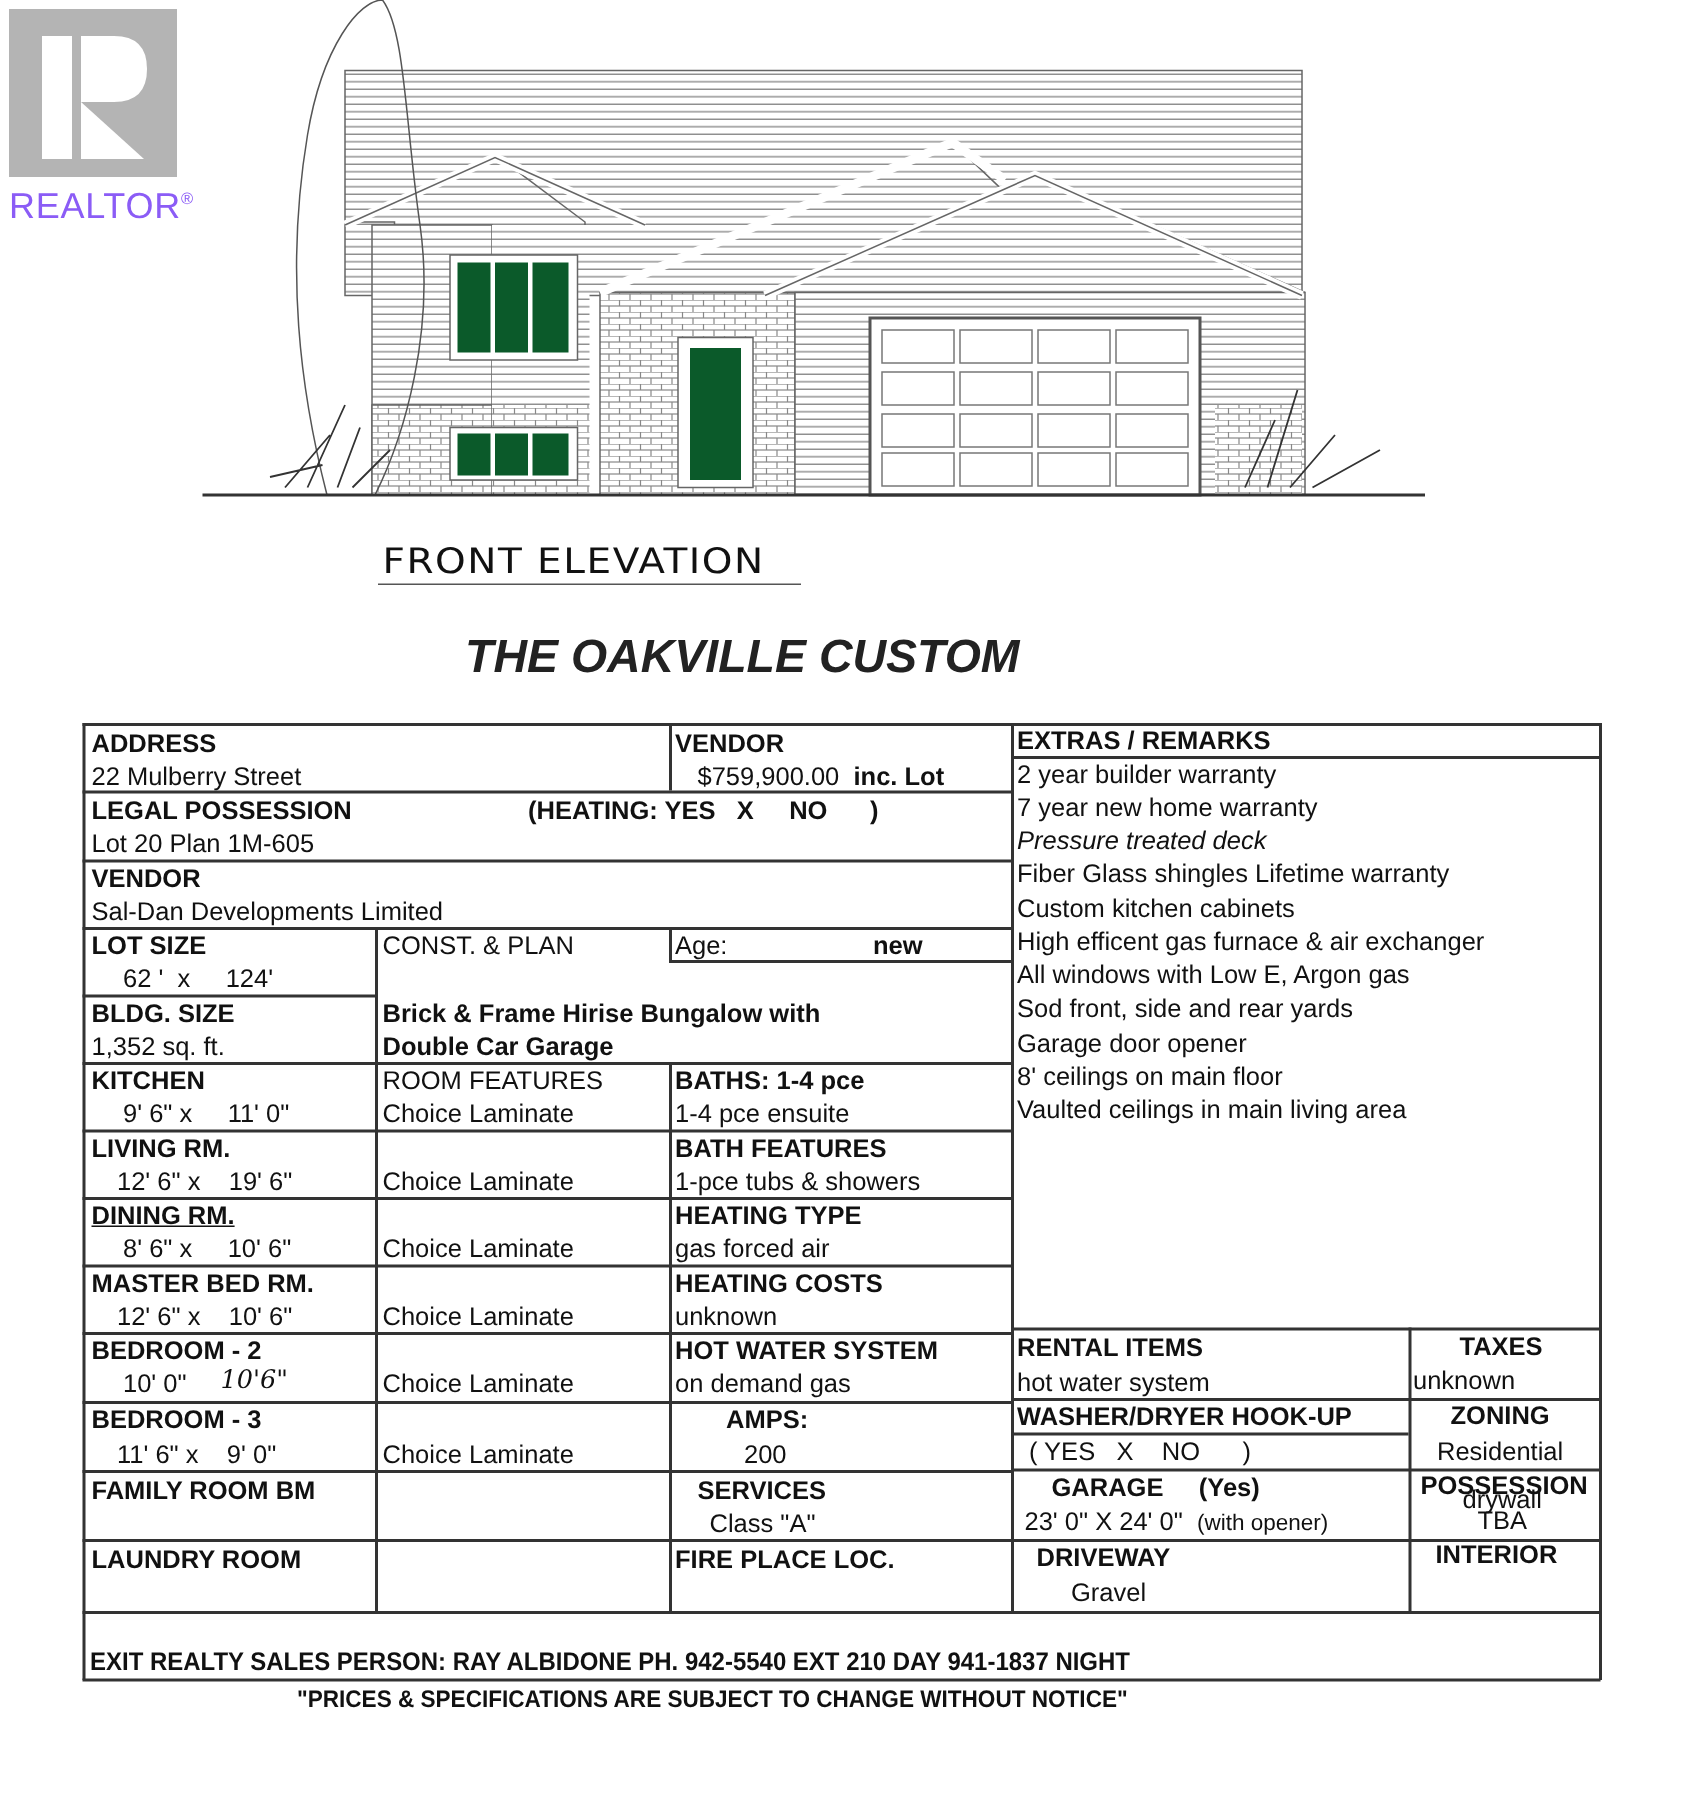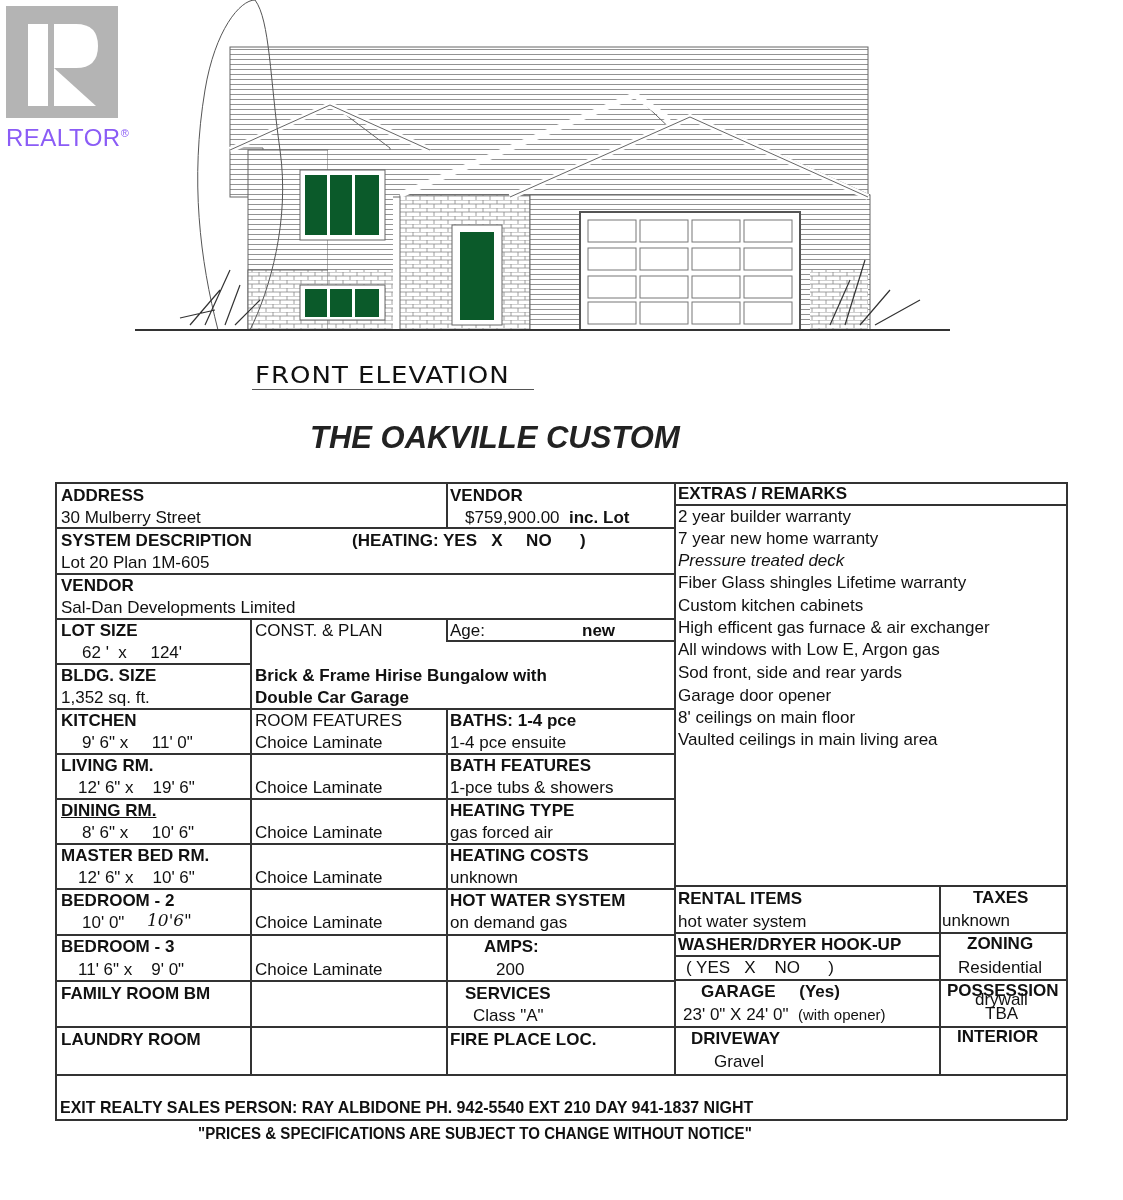--- a/index.html
+++ b/index.html
@@ -142,25 +142,25 @@
   <div class="hl" style="left:674px;top:504px;width:392px;"></div>
   <div class="hl" style="left:674px;top:885px;width:392px;"></div>
   <div class="vl" style="left:939px;top:885px;height:189px;"></div>
   <div class="hl" style="left:674px;top:932px;width:392px;"></div>
   <div class="hl" style="left:674px;top:955px;width:265px;"></div>
   <div class="hl" style="left:674px;top:979px;width:392px;"></div>
   <div class="hl" style="left:674px;top:1026px;width:392px;"></div>
 </div>
 
 <div class="t b" style="left:61px;top:486px;">ADDRESS</div>
-<div class="t" style="left:61px;top:508px;">30 Mulberry Street</div>
+<div class="t" style="left:61px;top:508px;">22 Mulberry Street</div>
 <div class="t b" style="left:450px;top:486px;">VENDOR</div>
 <div class="t" style="left:465px;top:508px;"><span>$759,900.00</span>&nbsp; <b>inc. Lot</b></div>
 
-<div class="t b" style="left:61px;top:531px;">SYSTEM DESCRIPTION</div>
+<div class="t b" style="left:61px;top:531px;">LEGAL POSSESSION</div>
 <div class="t b" style="left:352px;top:531px;white-space:pre;">(HEATING: YES   X     NO      )</div>
 <div class="t" style="left:61px;top:553px;">Lot 20  Plan 1M-605</div>
 
 <div class="t b" style="left:61px;top:576px;">VENDOR</div>
 <div class="t" style="left:61px;top:598px;">Sal-Dan Developments Limited</div>
 
 <div class="t b" style="left:61px;top:621px;">LOT SIZE</div>
 <div class="t" style="left:82px;top:643px;white-space:pre;">62 '  x     124'</div>
 <div class="t" style="left:255px;top:621px;">CONST. &amp; PLAN</div>
 <div class="t" style="left:450px;top:621px;">Age:</div>

